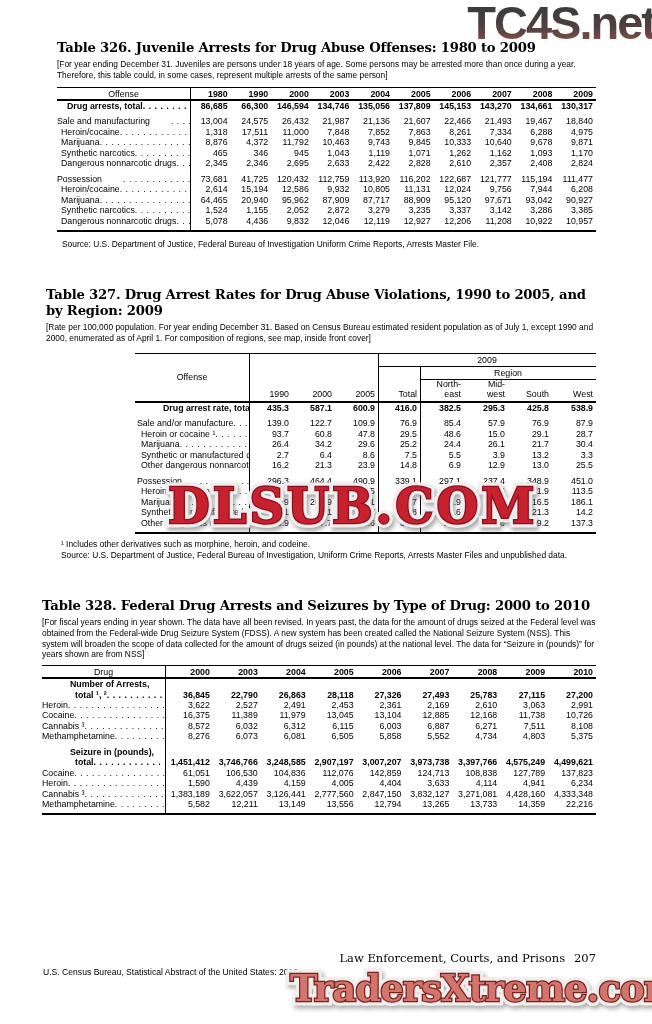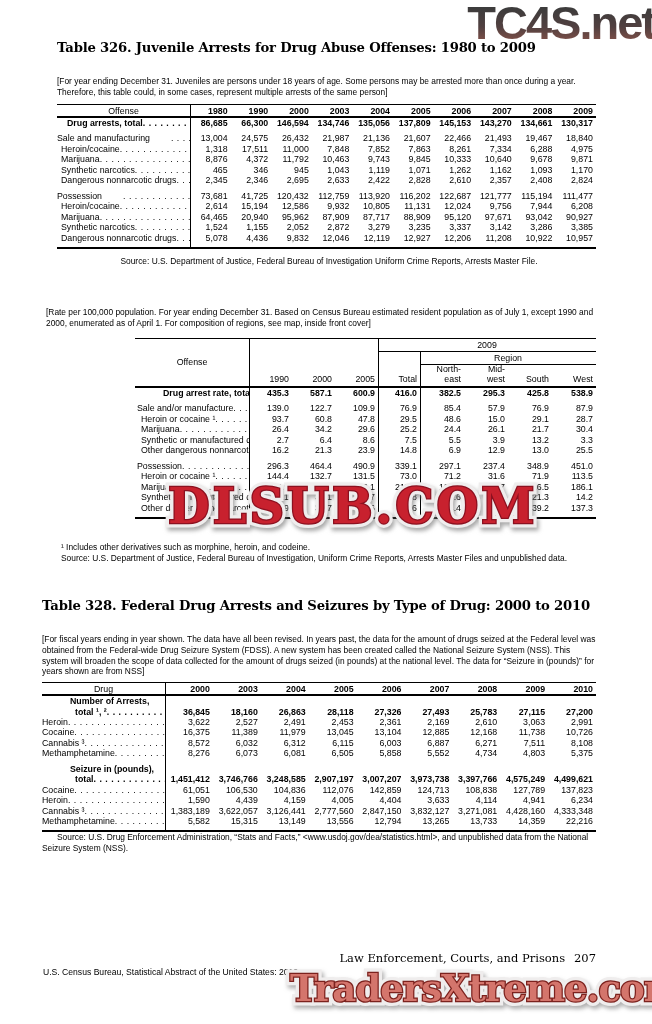--- a/index.html
+++ b/index.html
@@ -3,21 +3,21 @@
 <meta charset="utf-8">
 <style>
   html,body{margin:0;padding:0;background:#fff;}
   .page{position:relative;width:652px;height:1024px;background:#ffffff;overflow:hidden;
         font-family:"Liberation Sans",sans-serif;color:#000;}
   .sec{position:absolute;}
   #sec326{left:57px;top:40px;width:539px;}
   #sec327{left:46px;top:287px;width:550px;}
   #sec328{left:42px;top:598px;width:554px;}
   .ttl{font-family:"DejaVu Serif",serif;font-weight:bold;font-size:13.2px;line-height:16px;letter-spacing:-0.2px;}
-  .note{font-size:8.4px;line-height:10.8px;margin-top:20px;}
+  .note{font-size:8.4px;line-height:10.8px;margin-top:3px;}
   .tbl{position:relative;border-bottom:2px solid #000;padding-bottom:4px;}
   #sec326 .tbl{margin-top:6px;width:539px;}
   #sec327 .tbl{margin-top:9px;margin-left:89px;width:461px;}
   #sec328 .tbl{margin-top:5px;width:554px;}
   .thead{display:grid;border-top:1px solid #000;border-bottom:2px solid #000;height:11px;
          align-items:end;font-size:8.8px;line-height:10px;}
   .thead .stub{text-align:center;}
   .thead .ycol{text-align:right;padding-right:3px;font-weight:bold;}
   .trow{display:grid;height:10.4px;line-height:10.4px;font-size:8.8px;align-items:center;}
   .gap{height:5.5px;}
@@ -33,22 +33,22 @@
   .vline{position:absolute;top:0;bottom:0;width:1px;background:#000;}
   
   .t327head{position:relative;height:47px;border-top:1px solid #000;border-bottom:2px solid #000;font-size:8.8px;}
   .h2009{position:absolute;left:243px;top:0;width:218px;height:12px;line-height:12px;border-bottom:1px solid #000;text-align:center;}
   .hregion{position:absolute;left:285px;top:13px;width:176px;height:12px;line-height:12px;border-bottom:1px solid #000;text-align:center;}
   .hoffense{position:absolute;left:0;top:0;width:114px;height:47px;display:flex;align-items:center;justify-content:center;}
   .hcols{position:absolute;left:114px;right:0;bottom:1px;display:grid;
          grid-template-columns:43px 43px 43px 42px 44px 44px 44px 44px;align-items:end;}
   .hcols span{text-align:right;padding-right:3px;white-space:pre-line;line-height:9.6px;}
   .src{font-size:8.4px;line-height:10.8px;margin-top:6px;text-indent:15px;}
-  #sec326 .src{text-indent:5px;margin-top:7px;text-align:center;}
-  .fnote{font-size:8.4px;line-height:10.8px;margin-top:23px;text-indent:15px;}
+  #sec326 .src{text-indent:5px;margin-top:7px;}
+  .fnote{font-size:8.4px;line-height:10.8px;margin-top:5px;text-indent:15px;}
   
   .law{position:absolute;right:56px;top:951px;font-family:"DejaVu Serif",serif;font-size:11.5px;}
   .law .pn{margin-left:9px;}
   .credit{position:absolute;left:43px;top:967px;font-size:8.6px;}
   
   .wm{position:absolute;z-index:6;white-space:nowrap;pointer-events:none;}
   .wm-tc4s{top:-5px;right:-3px;font-family:"Liberation Sans",sans-serif;font-weight:bold;font-size:47px;letter-spacing:-2px;
      background:linear-gradient(180deg,#3c3c3c 22%,#514040 58%,#9a594d 100%);
      -webkit-background-clip:text;background-clip:text;color:transparent;
      filter:drop-shadow(0 0 1px rgba(255,255,255,.95)) drop-shadow(0 0 1px rgba(255,255,255,.6));}
@@ -265,20 +265,22 @@
             <div class="vcell">11,208</div>
             <div class="vcell">10,922</div>
             <div class="vcell">10,957</div>
           </div>
         </div>
     </div>
     <div class="src">Source: U.S. Department of Justice, Federal Bureau of Investigation Uniform Crime Reports, Arrests Master File.</div>
   </section>
 
   <section class="sec" id="sec327">
+    <div class="ttl"><span>Table 327. Drug Arrest Rates for Drug Abuse Violations, 1990 to 2005, and</span><br>
+      <span>by Region: 2009</span></div>
     <div class="note">[Rate per 100,000 population. For year ending December 31. Based on Census Bureau estimated resident population as of July 1, except 1990 and 2000, enumerated as of April 1. For composition of regions, see map, inside front cover]</div>
     <div class="tbl" id="tbl327">
       <div class="vline" style="left:113.5px"></div>
       <div class="vline" style="left:242.5px"></div>
       <div class="vline" style="left:284.5px;top:13px"></div>
       <div class="t327head">
         <div class="hoffense">Offense</div>
         <div class="h2009">2009</div>
         <div class="hregion">Region</div>
         <div class="hcols" id="head327cols">
@@ -479,21 +481,21 @@
             <div class="lcell span-all bold ind-total">
               <span class="lbl">Number of Arrests,</span>
             </div>
           </div>
           <div class="trow bold" style="grid-template-columns: 123px repeat(9, 47.9px);">
             <div class="lcell ind-total2">
               <span class="lbl">total ¹, ²</span>
               <span class="dots"></span>
             </div>
             <div class="vcell">36,845</div>
-            <div class="vcell">18,160</div>
+            <div class="vcell">22,790</div>
             <div class="vcell">26,863</div>
             <div class="vcell">28,118</div>
             <div class="vcell">27,326</div>
             <div class="vcell">27,493</div>
             <div class="vcell">25,783</div>
             <div class="vcell">27,115</div>
             <div class="vcell">27,200</div>
           </div>
           <div class="trow" style="grid-template-columns: 123px repeat(9, 47.9px);">
             <div class="lcell ind-item">
@@ -620,32 +622,31 @@
             <div class="vcell">3,271,081</div>
             <div class="vcell">4,428,160</div>
             <div class="vcell">4,333,348</div>
           </div>
           <div class="trow" style="grid-template-columns: 123px repeat(9, 47.9px);">
             <div class="lcell ind-item">
               <span class="lbl">Methamphetamine</span>
               <span class="dots"></span>
             </div>
             <div class="vcell">5,582</div>
-            <div class="vcell">15,315</div>
+            <div class="vcell">12,211</div>
             <div class="vcell">13,149</div>
             <div class="vcell">13,556</div>
             <div class="vcell">12,794</div>
             <div class="vcell">13,265</div>
             <div class="vcell">13,733</div>
             <div class="vcell">14,359</div>
             <div class="vcell">22,216</div>
           </div>
         </div>
     </div>
-    <div class="src" style="margin-top:0">Source: U.S. Drug Enforcement Administration, “Stats and Facts,” &lt;www.usdoj.gov/dea/statistics.html&gt;, and unpublished data from the National Seizure System (NSS).</div>
   </section>
 
   <div class="law">
     <span>Law Enforcement, Courts, and Prisons</span><span class="pn">207</span>
   </div>
   <div class="credit">U.S. Census Bureau, Statistical Abstract of the United States: 2012</div>
 
   <div class="wm wm-stack wm-mid">
     <span class="wm-back">DLSUB.COM</span>
     <span class="wm-front">DLSUB.COM</span>

